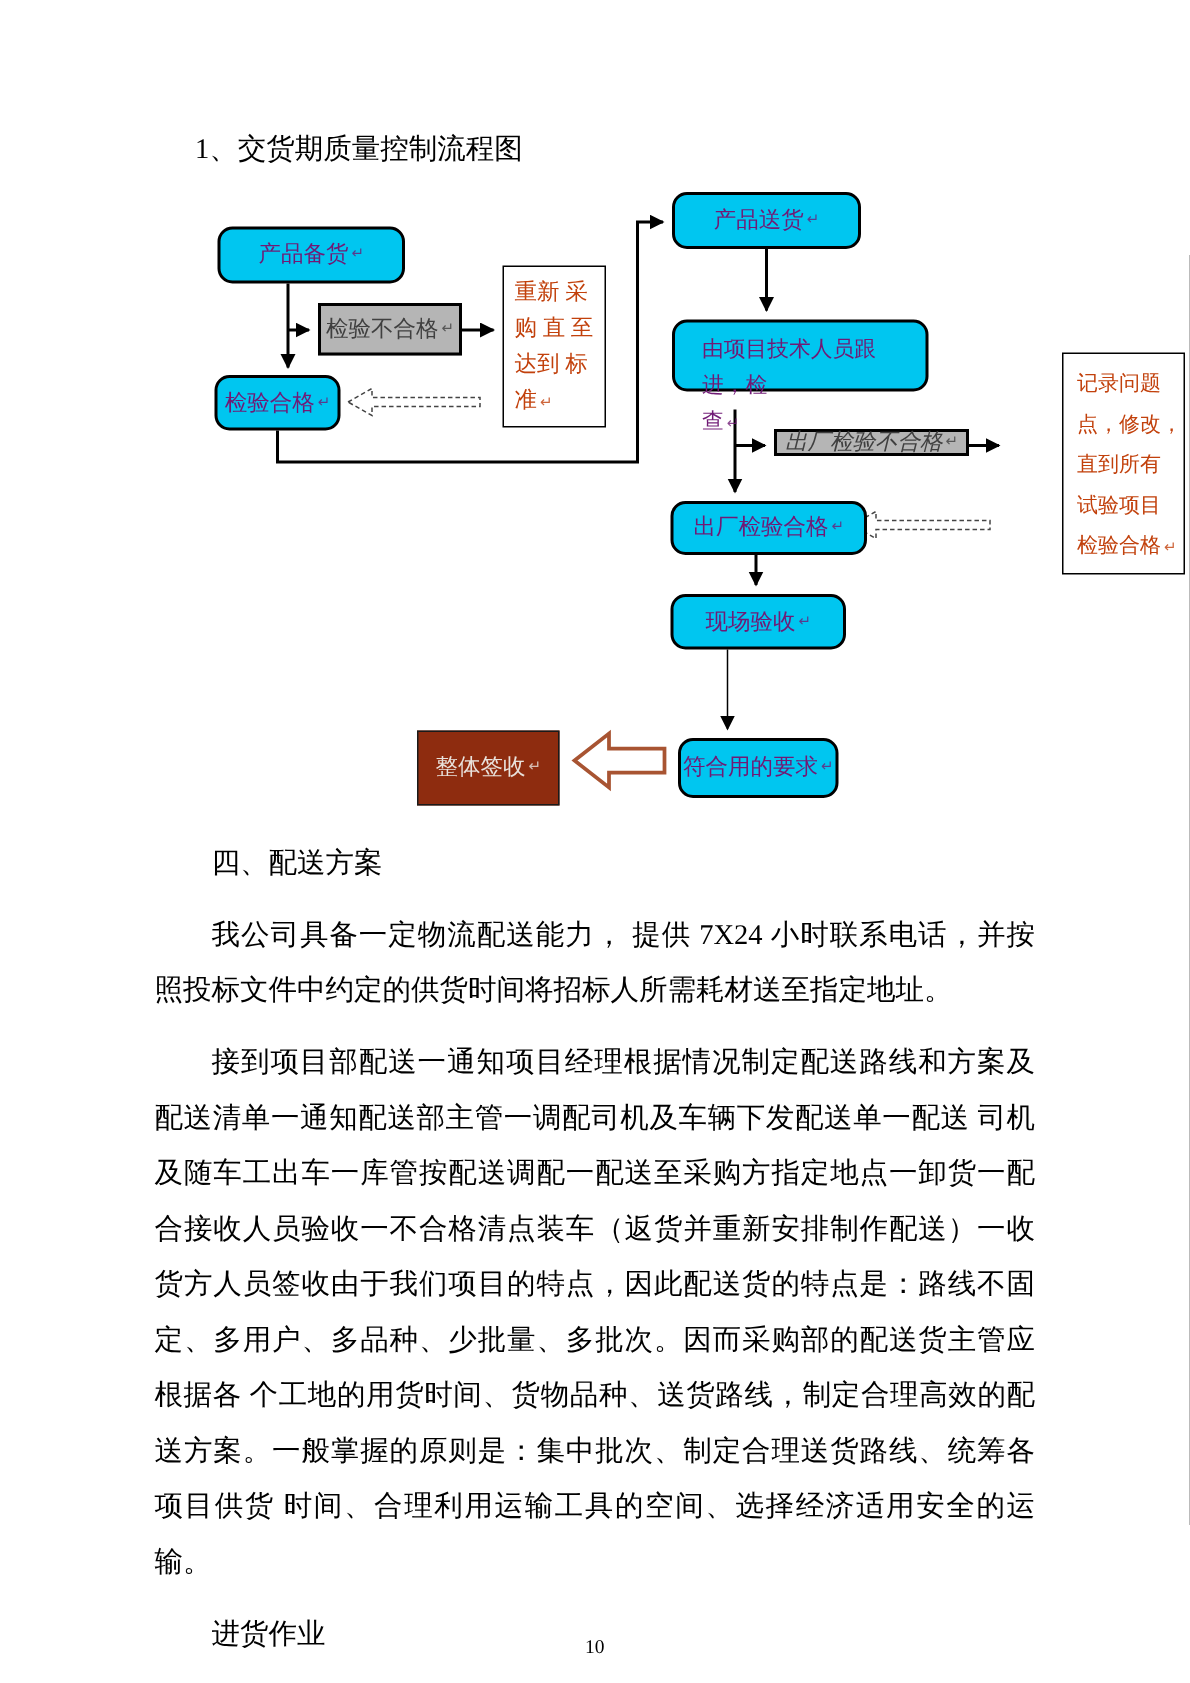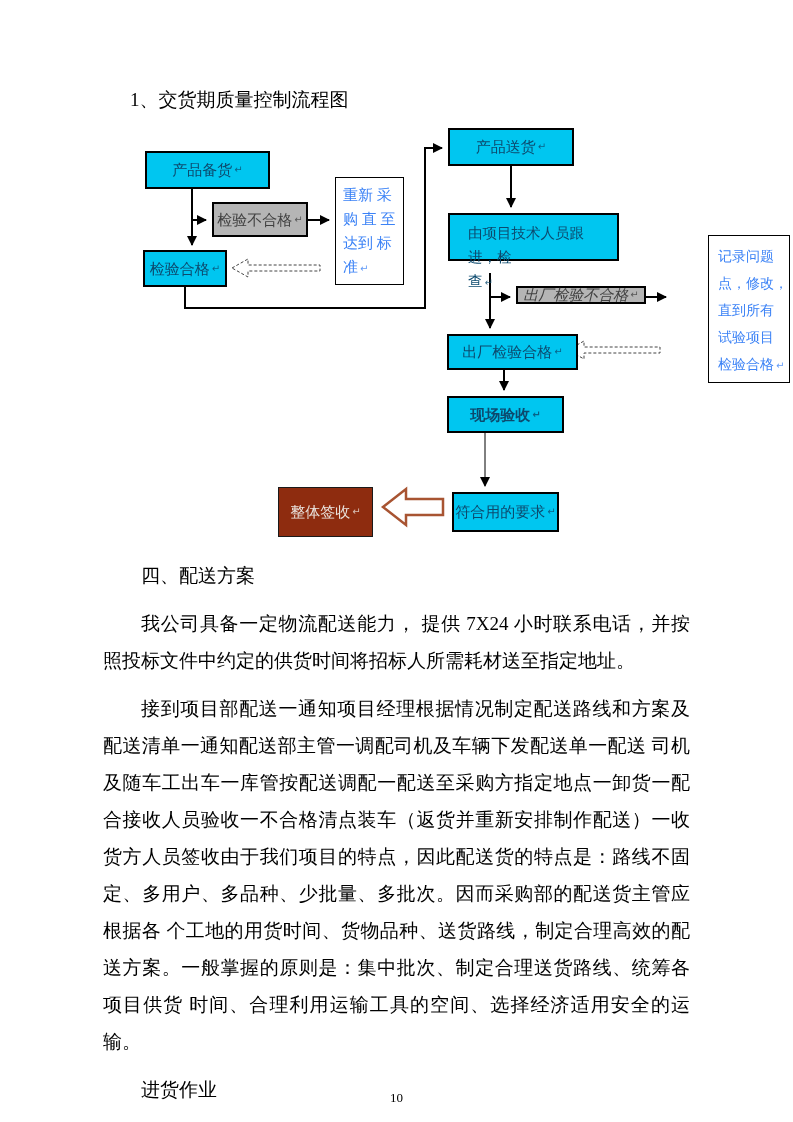--- a/index.html
+++ b/index.html
@@ -27,38 +27,38 @@
 
   
   .fc { position:absolute; left:0; top:115px; width:793px; height:440px; }
   .fc svg { position:absolute; left:0; top:0; }
   .fbox {
     position:absolute; box-sizing:border-box;
     display:flex; align-items:center; justify-content:center;
     font-size:15px; text-align:center; line-height:18px;
     border:2px solid #000;
   }
-  .fbox.cyan   { background:var(--cyan,#00c6f0); color:#0c4a6e; }
+  .fbox.cyan   { background:var(--cyan,#00c6f0); color:#701a75;border-radius:10px; }
   .fbox.gray   { background:var(--gray,#b5b5b5); color:#404040; }
-  .fbox.white  { background:#fff; color:#3b82f6; border-width:1px; }
+  .fbox.white  { background:#fff; color:#c2410c; border-width:1px; }
   .fbox.darkred{ background:var(--darkred,#8e2c0f); color:#e9e2dc; border:1px solid #1a1a1a; }
   .fbox.multiline { display:block; text-align:left; }
   .pmark { font-size:10px; opacity:.8; margin-left:2px; font-family:"DejaVu Sans",sans-serif; }
 
   
   #b-product-stock   { left:130px; top:36px;  width:125px; height:38px;margin-left:15px; }
   #b-inspect-fail    { left:212px; top:87px;  width:96px;  height:35px; }
   #b-repurchase      { left:335px; top:62px;  width:69px;  height:108px; padding:5px 7px; line-height:24px; }
   #b-inspect-pass    { left:143px; top:135px; width:84px;  height:37px; }
   #b-product-delivery{ left:448px; top:13px;  width:126px; height:38px; }
   #b-tech-follow     { left:448px; top:98px;  width:171px; height:48px; padding:6px 18px; font-size:14.5px; line-height:24px; }
   #b-factory-fail    { left:516px; top:171px; width:130px; height:18px;font-style:italic; }
   #b-record-issues   { left:708px; top:120px; width:82px;  height:148px; padding:7px 0 0 9px; font-size:14px; line-height:27px; }
   #b-factory-pass    { left:447px; top:219px; width:131px; height:36px; }
-  #b-site-accept     { left:447px; top:281px; width:117px; height:37px;font-weight:bold; }
+  #b-site-accept     { left:447px; top:281px; width:117px; height:37px; }
   #b-meet-req        { left:452px; top:377px; width:107px; height:40px; }
   #b-signoff         { left:278px; top:372px; width:95px;  height:50px; }
 
   .fc-line { stroke:#000; stroke-width:2; fill:none; }
   .fc-line.thin { stroke-width:1; }
   .dashed-block-arrow { stroke:#444; stroke-width:1; fill:none; stroke-dasharray:3 2; }
   .solid-block-arrow  { stroke:var(--arrow_outline,#a85432); stroke-width:2.5; fill:#fff; }
 </style>
 </head>
 <body>

